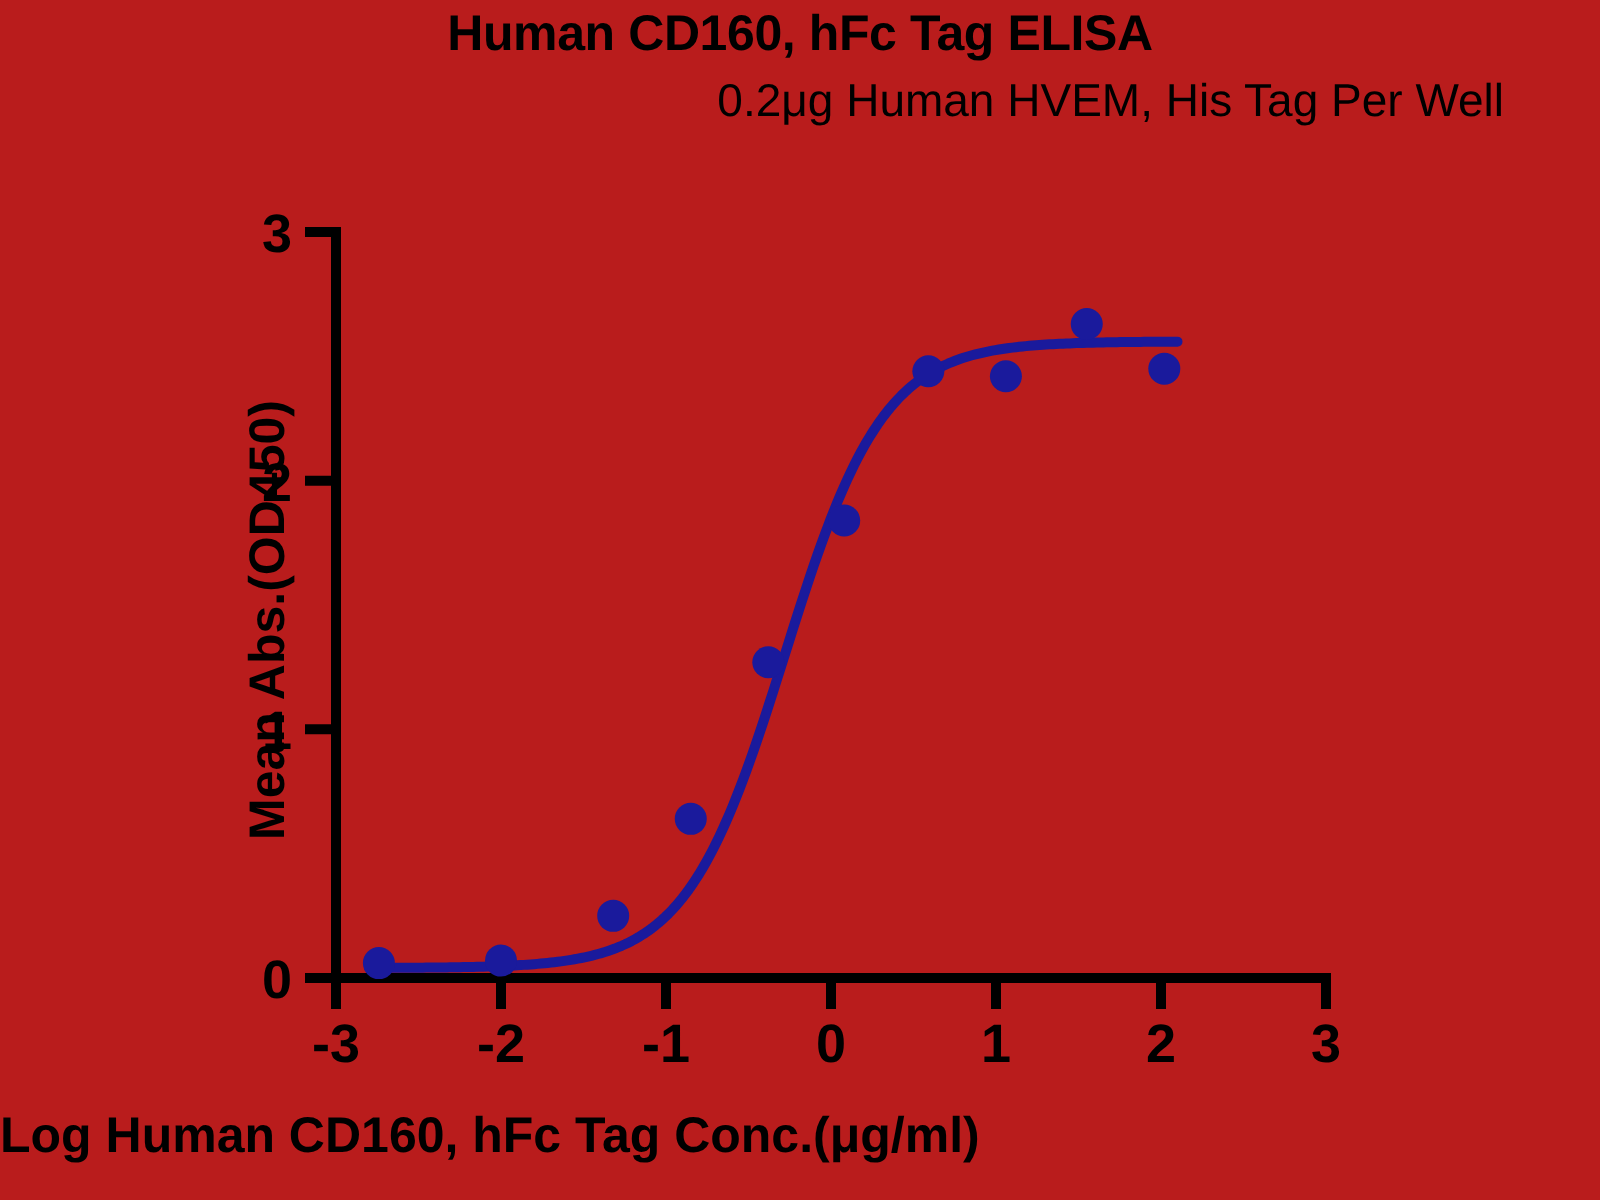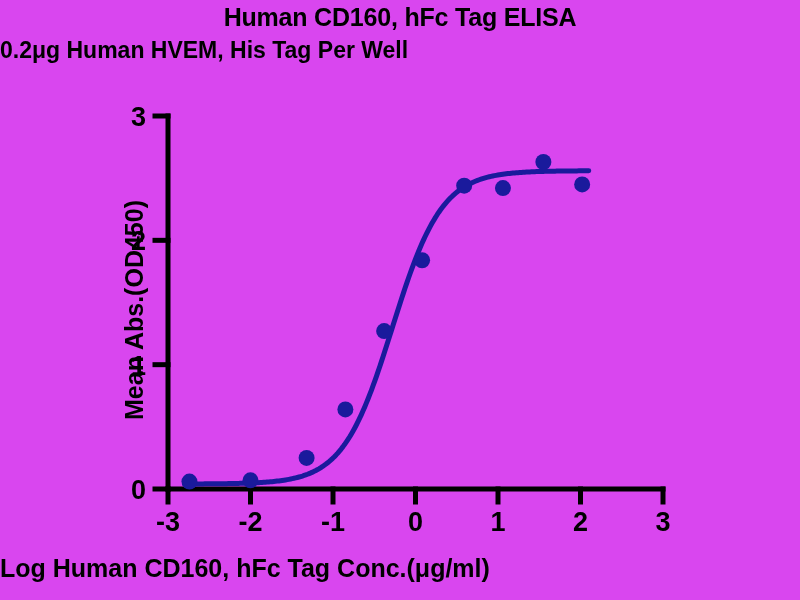--- a/index.html
+++ b/index.html
@@ -4,21 +4,21 @@
 <style>
   html, body {
     margin: 0;
     padding: 0;
     background: #ffffff;
   }
   #page {
     position: relative;
     width: 800px;
     height: 600px;
-    background: #d946ef;
+    background: #b91c1c;
     overflow: hidden;
     font-family: "Liberation Sans", sans-serif;
     color: #000000;
   }
   .title {
     position: absolute;
     left: 0;
     top: 2px;
     width: 800px;
     text-align: center;
@@ -26,23 +26,23 @@
     font-weight: bold;
     letter-spacing: -0.2px;
     line-height: 30px;
     white-space: nowrap;
   }
   .subtitle {
     position: absolute;
     left: 0;
     top: 36px;
     width: 752px;
-    text-align: left;
+    text-align: right;
     font-size: 23px;
-    font-weight: bold;
+    font-weight: normal;
     line-height: 28px;
     white-space: nowrap;
   }
   .ylabel {
     position: absolute;
     left: 0;
     top: 0;
     width: 340px;
     text-align: center;
     font-size: 25px;

